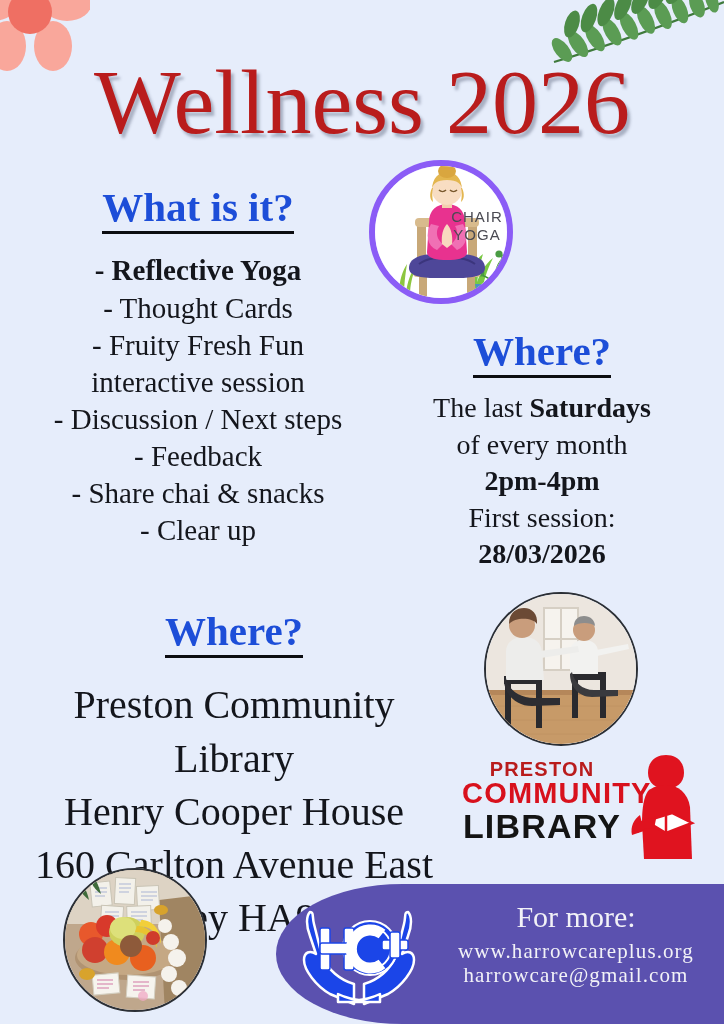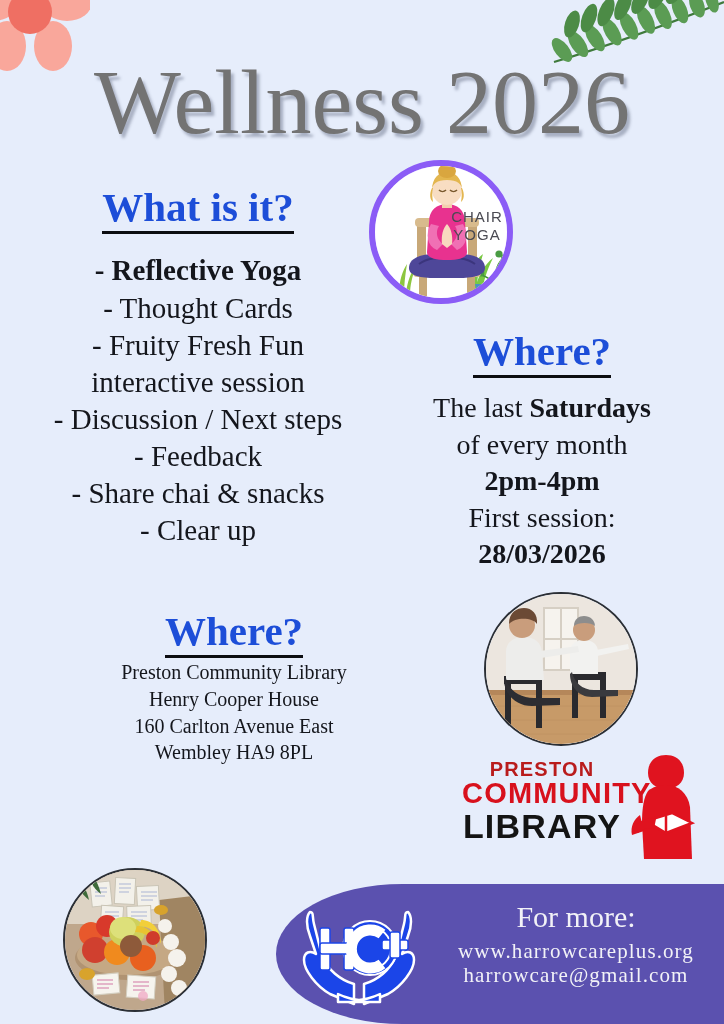--- a/index.html
+++ b/index.html
@@ -37,21 +37,21 @@
   .title {
     position: absolute;
     left: 0;
     top: 56px;
     width: 724px;
     text-align: center;
     font-size: 92px;
     line-height: 1;
     letter-spacing: 0px;
     font-weight: 400;
-    color: #737373;
+    color: #b91c1c;
     text-shadow: 3px 4px 3px rgba(90,100,125,0.45);
     font-family: "Liberation Serif", "DejaVu Serif", serif;
   }
   .title .sp { display: inline-block; width: 22px; }
 
   
   .head {
     font-size: 41px;
     font-weight: 700;
     line-height: 1.06;
@@ -109,22 +109,22 @@
 
   
   .where-block {
     position: absolute;
     left: 14px;
     top: 610px;
     width: 440px;
     text-align: center;
   }
   .where-lines {
-    margin-top: 1px;
-    font-size: 20px;
+    margin-top: 20px;
+    font-size: 40px;
     line-height: 1.33;
   }
 
   
   .photo-exercise {
     position: absolute;
     left: 484px;
     top: 592px;
     width: 154px;
     height: 154px;

